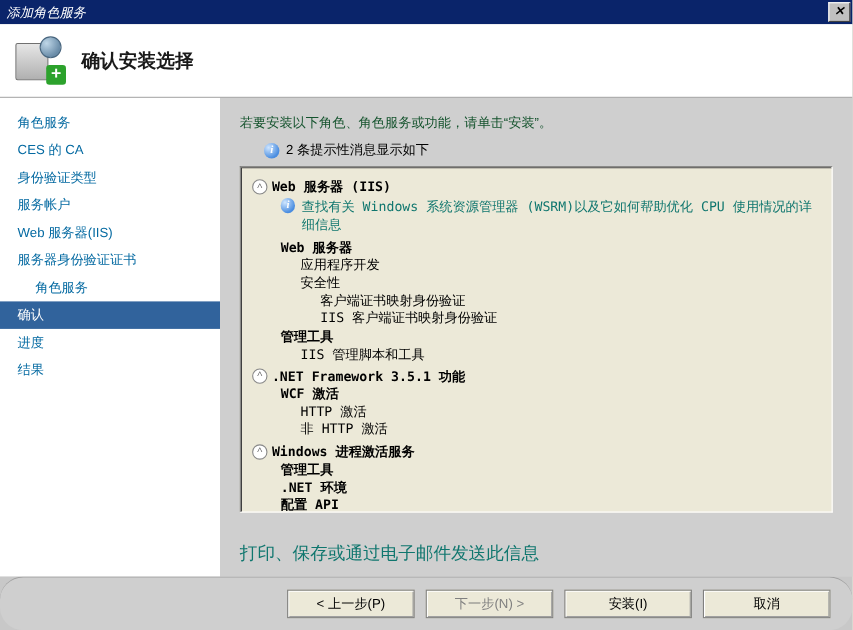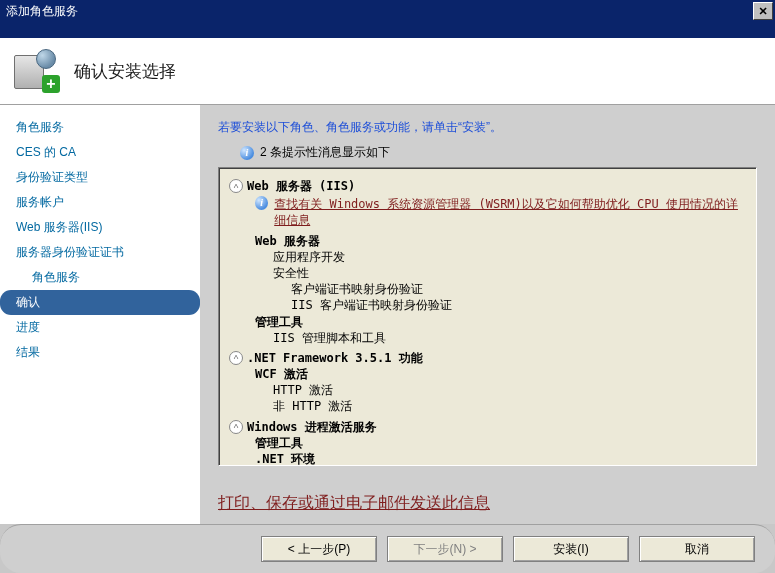--- a/index.html
+++ b/index.html
@@ -20,22 +20,23 @@
     flex-direction: column;
     box-sizing: border-box;
   }
   .titlebar {
     flex: 0 0 auto;
     height: 22px;
     background: #0A246A;
     color: #FFFFFF;
     display: flex;
     align-items: center;
-    padding: 0 2px 16px 6px;
-    font-size: 12px;
+    padding: 0 2px 0 6px;
+    font-size: 12px;
+    font-style: italic;
   }
   .titlebar .title { flex: 1 1 auto; }
   .titlebar .close-btn {
     width: 18px; height: 16px;
     background: #C0C0C0;
     color: #000;
     display: flex;
     align-items: center;
     justify-content: center;
     border: 1px solid #fff;
@@ -85,21 +86,21 @@
     font-size: 16px;
     font-weight: bold;
     line-height: 18px;
     text-align: center;
     background: #2CA22C;
     border-radius: 3px;
   }
   .header h1 {
     margin: 0 0 0 20px;
     font-size: 17px;
-    font-weight: normal;
+    font-weight: bold;
     color: #1A1A1A;
   }
   .body {
     flex: 1 1 auto;
     display: flex;
     min-height: 0;
     background: #CFCFCF;
   }
   .sidebar {
     flex: 0 0 200px;
@@ -111,33 +112,32 @@
     padding: 4px 0 4px 16px;
     color: #0369a1;
     font-size: 12px;
     cursor: pointer;
     white-space: nowrap;
   }
   .sidebar .item.indent { padding-left: 32px; }
   .sidebar .item.selected {
     background: #31639C;
     color: #FFFFFF;
-    border-radius: 11px;
   }
   .main {
     flex: 1 1 auto;
     background: #CFCFCF;
     padding: 14px 18px 10px 18px;
     display: flex;
     flex-direction: column;
     min-width: 0;
   }
   .main .intro {
     font-size: 12px;
-    color: #1d4ed8;
+    color: #14532d;
     margin-bottom: 8px;
   }
   .main .info-row {
     display: flex;
     align-items: center;
     gap: 6px;
     margin: 0 0 6px 22px;
     font-size: 12px;
   }
   .icon-info {
@@ -188,22 +188,21 @@
   }
   .sub1 { padding-left: 26px; font-weight: bold; }
   .sub2 { padding-left: 44px; }
   .sub3 { padding-left: 62px; }
   .hint-link {
     display: flex; gap:6px; align-items: flex-start;
     padding-left: 26px;
     margin: 2px 0 4px 0;
   }
   .hint-link a, .link-row a {
-    color: #7f1d1d;
-    text-decoration: underline;
+    color: #0f766e;
     cursor: pointer;
   }
   .link-row {
     margin-top: 27px;
     font-size: 16px;
   }
   .footer {
     flex: 0 0 auto;
     height: 48px;
     border-top: 1px solid #A0A0A0;

